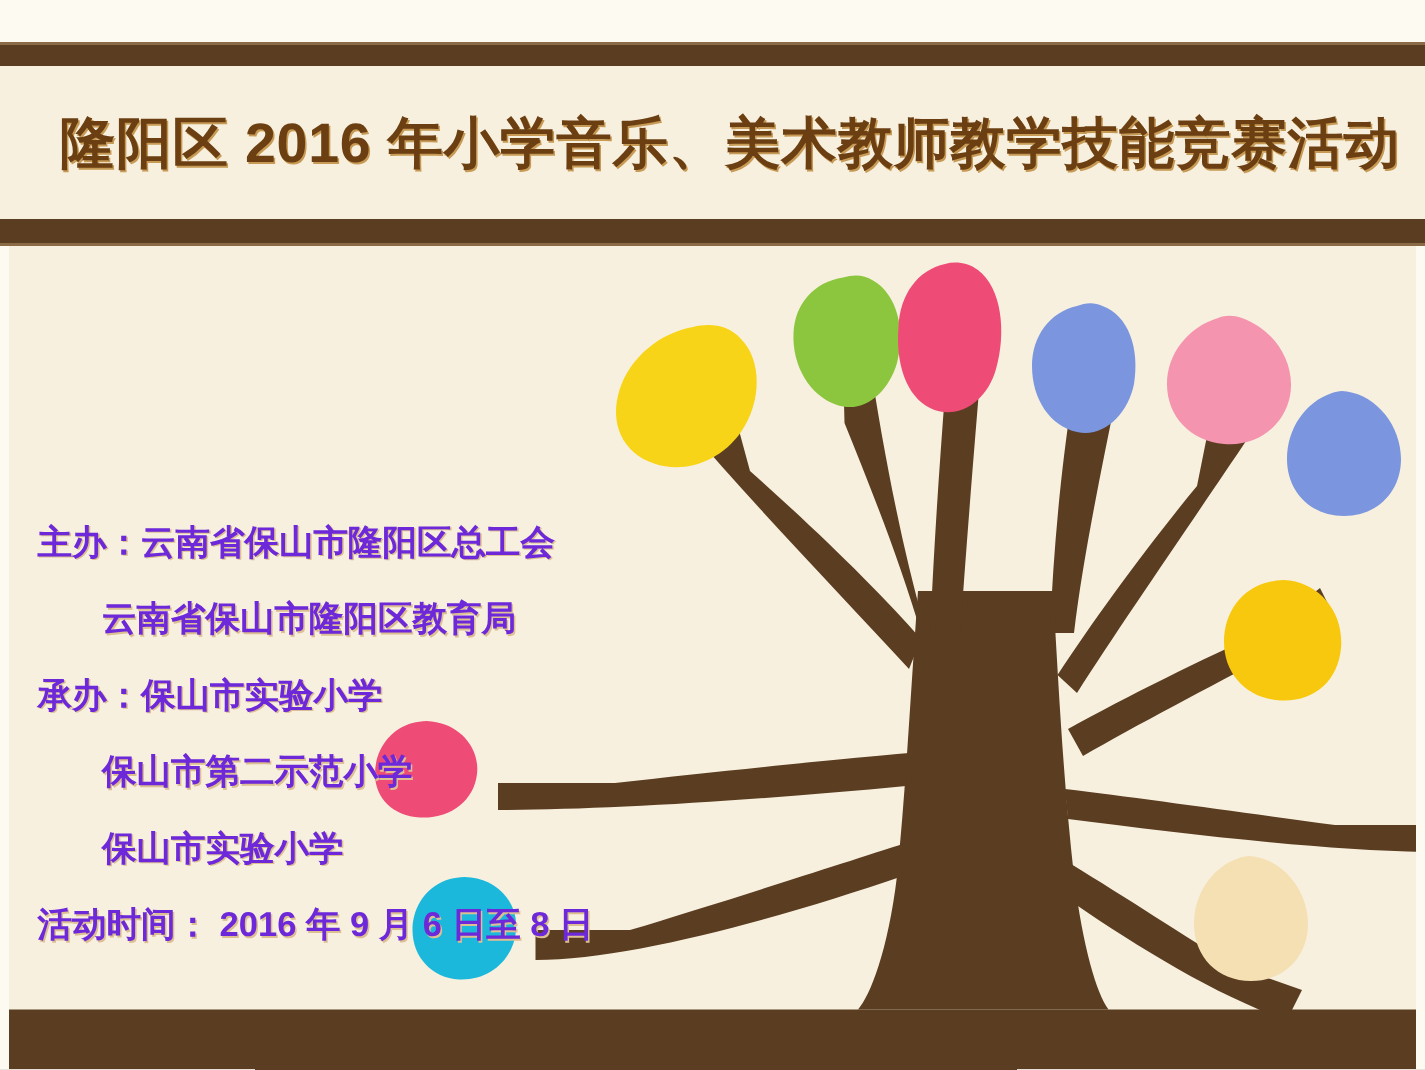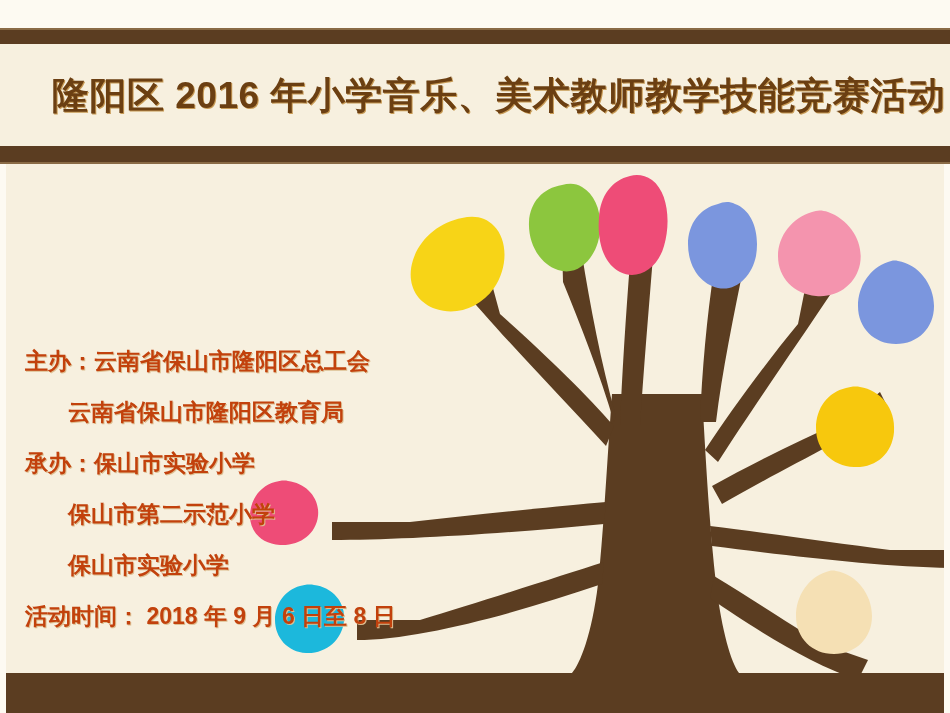--- a/index.html
+++ b/index.html
@@ -64,21 +64,21 @@
   .banner-field {
     position: absolute;
     left: 0; top: 16px;
     width: 950px;
     height: 104px;
     background: #f7f0df;
     display: flex;
     align-items: center;
   }
   .title-text {
-    margin: 12px;
+    margin: 0;
     padding-left: 40px;
     font-size: 37px;
     font-weight: bold;
     letter-spacing: 0.5px;
     color: #6b3f12;
     white-space: nowrap;
     text-shadow: 1px 1px 0 #c79a55;
   }
 
   
@@ -106,21 +106,21 @@
   .info-block {
     position: absolute;
     left: 0;
     top: 350px;
     width: 470px;
     z-index: 8;
   }
   .info-line {
     font-size: 23px;
     font-weight: bold;
-    color: #c2410c;
+    color: #6d28d9;
     line-height: 1;
     margin-bottom: 28px;
     white-space: nowrap;
     text-shadow: 1px 1px 0 #ddbf92;
   }
   .info-line.indent-1 { padding-left: 25px; }
   .info-line.indent-2 { padding-left: 68px; }
   .info-line.last { margin-bottom: 0; }
 </style>
 </head>
@@ -252,19 +252,19 @@
   </div>
 
   <div class="ground-bar"></div>
 
   <div class="info-block">
     <div class="info-line indent-1">主办：云南省保山市隆阳区总工会</div>
     <div class="info-line indent-2">云南省保山市隆阳区教育局</div>
     <div class="info-line indent-1">承办：保山市实验小学</div>
     <div class="info-line indent-2">保山市第二示范小学</div>
     <div class="info-line indent-2">保山市实验小学</div>
-    <div class="info-line indent-1 last">活动时间： 2018 年 9 月 6 日至 8 日</div>
+    <div class="info-line indent-1 last">活动时间： 2016 年 9 月 6 日至 8 日</div>
   </div>
 
   <div class="edge-left"></div>
   <div class="edge-right"></div>
 
 </div>
 
 </body></html>

